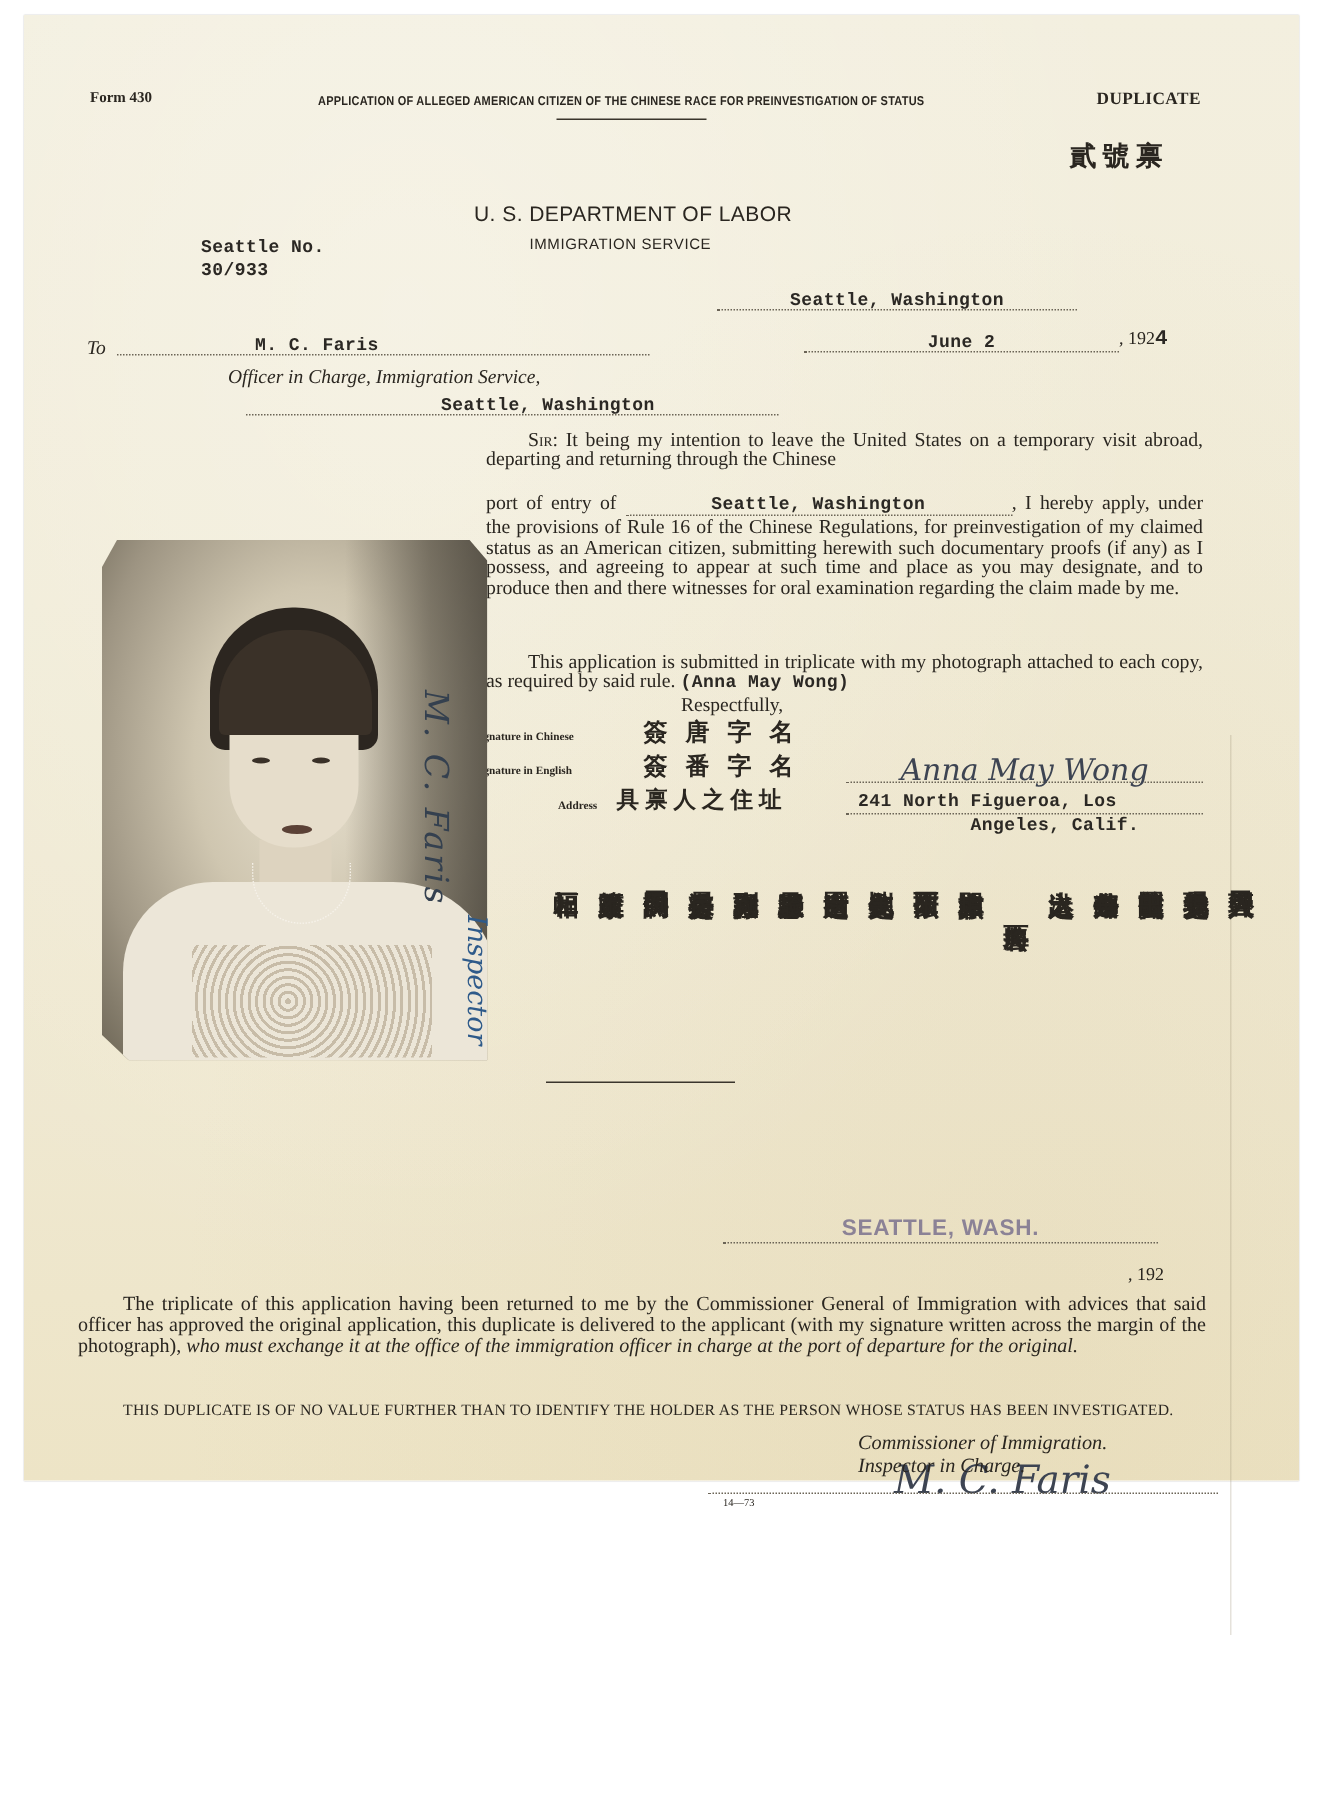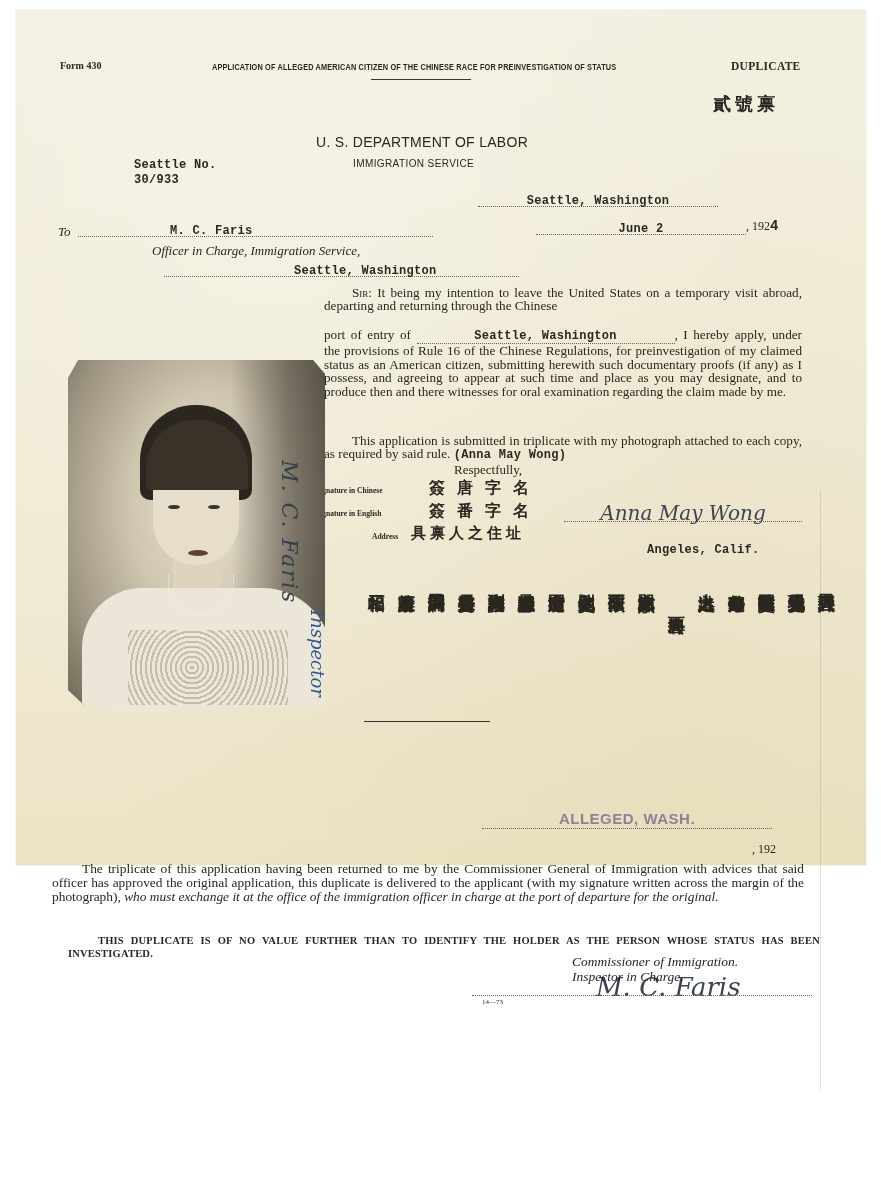--- a/index.html
+++ b/index.html
@@ -3,21 +3,21 @@
 <meta charset="utf-8">
 <style>
   html, body { margin: 0; padding: 0; }
   body {
     width: 881px; height: 1200px; position: relative; overflow: hidden;
     background: #ffffff;
     font-family: "Liberation Serif", "DejaVu Serif", serif;
     color: #2a2620;
   }
   .page {
-    position: absolute; left: 16px; top: 10px; width: 850px; height: 855px;
+    position: absolute; left: 16px; top: 10px; width: 850px; height: 977px;
     background: linear-gradient(180deg, #f3efdf 0%, #f1ecd8 40%, #efe8d0 75%, #ede4c6 100%);
     box-shadow: 0 0 1px rgba(0,0,0,0.25);
   }
   .page::before {
     content: ""; position: absolute; inset: 0;
     background: radial-gradient(ellipse at 30% 20%, rgba(255,255,255,0.25), rgba(255,255,255,0) 60%),
                 radial-gradient(ellipse at 80% 90%, rgba(210,190,140,0.18), rgba(0,0,0,0) 60%);
     pointer-events: none;
   }
   .fold { position: absolute; left: 804px; top: 480px; width: 1px; height: 600px; background: rgba(150,140,110,0.25); }
@@ -111,20 +111,23 @@
   <div class="abs cjk" style="left:413px; top:468px; font-size:16px; letter-spacing:12px;">簽唐字名</div>
 
   <div class="abs sig-label" style="left:300px; top:499px;">Signature in English</div>
   <div class="abs cjk" style="left:413px; top:491px; font-size:16px; letter-spacing:12px;">簽番字名</div>
   <div class="abs dotline" style="left:548px; top:491px; width:238px; height:20px; text-align:center;">
     <span class="handsig" style="font-size:20px;">Anna May Wong</span>
   </div>
 
   <div class="abs sig-label" style="left:356px; top:522px;">Address</div>
   <div class="abs cjk" style="left:395px; top:514px; font-size:15px; letter-spacing:4px;">具禀人之住址</div>
+  <div class="abs dotline" style="left:548px; top:514px; width:238px; height:18px;">
+    <span class="typed" style="margin-left:8px;">241 North Figueroa, Los</span>
+  </div>
   <div class="abs typed" style="left:620px; top:533px;margin-left:11px;">Angeles, Calif.</div>
 
   <div class="abs cjk" style="left:322px; top:548px; width:500px; height:140px;">
     <div class="abs" style="right:0; top:0; display:flex; flex-direction:row-reverse;">
       <div class="cjk-col" style="width:30px; font-size:17px; line-height:22.5px; text-align:center; writing-mode:vertical-rl;">管理外人入口</div>
       <div class="cjk-col" style="width:30px; font-size:17px; line-height:22.5px; text-align:center; writing-mode:vertical-rl;">委員知之我現</div>
       <div class="cjk-col" style="width:30px; font-size:17px; line-height:22.5px; text-align:center; writing-mode:vertical-rl;">欲暫離美國出</div>
       <div class="cjk-col" style="width:30px; font-size:17px; line-height:22.5px; text-align:center; writing-mode:vertical-rl;">遊外邦今由華</div>
       <div class="cjk-col" style="width:30px; font-size:17px; line-height:22.5px; text-align:center; writing-mode:vertical-rl;">人出入之港</div>
       <div class="cjk-col" style="width:30px; font-size:17px; line-height:22.5px; text-align:center; writing-mode:vertical-rl; padding-top:45px;">埠而去將</div>
@@ -153,30 +156,30 @@
     <div class="lips"></div>
     <div class="blouse"></div>
     <div class="necklace"></div>
     <div class="embroidery"></div>
   </div>
   <div class="margin-sig">M. C. Faris</div>
   <div class="margin-sig2">Inspector</div>
 
 
   <div class="abs dotline" style="left:466px; top:800px; width:290px; height:18px; text-align:center;">
-    <span class="stamp" style="font-size:15px;">ALLEGED, WASH.</span>
+    <span class="stamp" style="font-size:15px;">SEATTLE, WASH.</span>
   </div>
   <div class="abs" style="left:736px; top:832px; font-size:12px;">, 192</div>
 
   <div class="abs" style="left:36px; top:852px; width:752px; font-size:13.4px; line-height:14.2px; text-align:justify;">
     <span style="margin-left:30px;">The triplicate of this application having been returned to me by the Commissioner General of Immigration with advices that said officer has approved the original application, this duplicate is delivered to the applicant (with my signature written across the margin of the photograph),</span>
     <span class="italic">who must exchange it at the office of the immigration officer in charge at the port of departure for the original.</span>
   </div>
 
-  <div class="abs" style="left:36px; top:924px; width:752px; font-size:10.5px; line-height:13px; text-transform:uppercase; font-weight:bold; text-align:justify; letter-spacing:0.2px;margin-left:16px;">
+  <div class="abs" style="left:36px; top:924px; width:752px; font-size:10.5px; line-height:13px; text-transform:uppercase; font-weight:normal; text-align:justify; letter-spacing:0.2px;">
     <span style="margin-left:30px;">This duplicate is of no value further than to identify the holder as the person whose status has been investigated.</span>
   </div>
 
   <div class="abs handsig" style="left:580px; top:962px; font-size:26px;">M. C. Faris</div>
   <div class="abs dotline" style="left:456px; top:984px; width:340px; height:1px;"></div>
   <div class="abs" style="left:466px; top:988px; font-size:7px;">14—73</div>
   <div class="abs italic" style="left:556px; top:944px; font-size:13.5px; line-height:15px;">
     <div>Commissioner of Immigration.</div>
     <div>Inspector in Charge.</div>
   </div>

